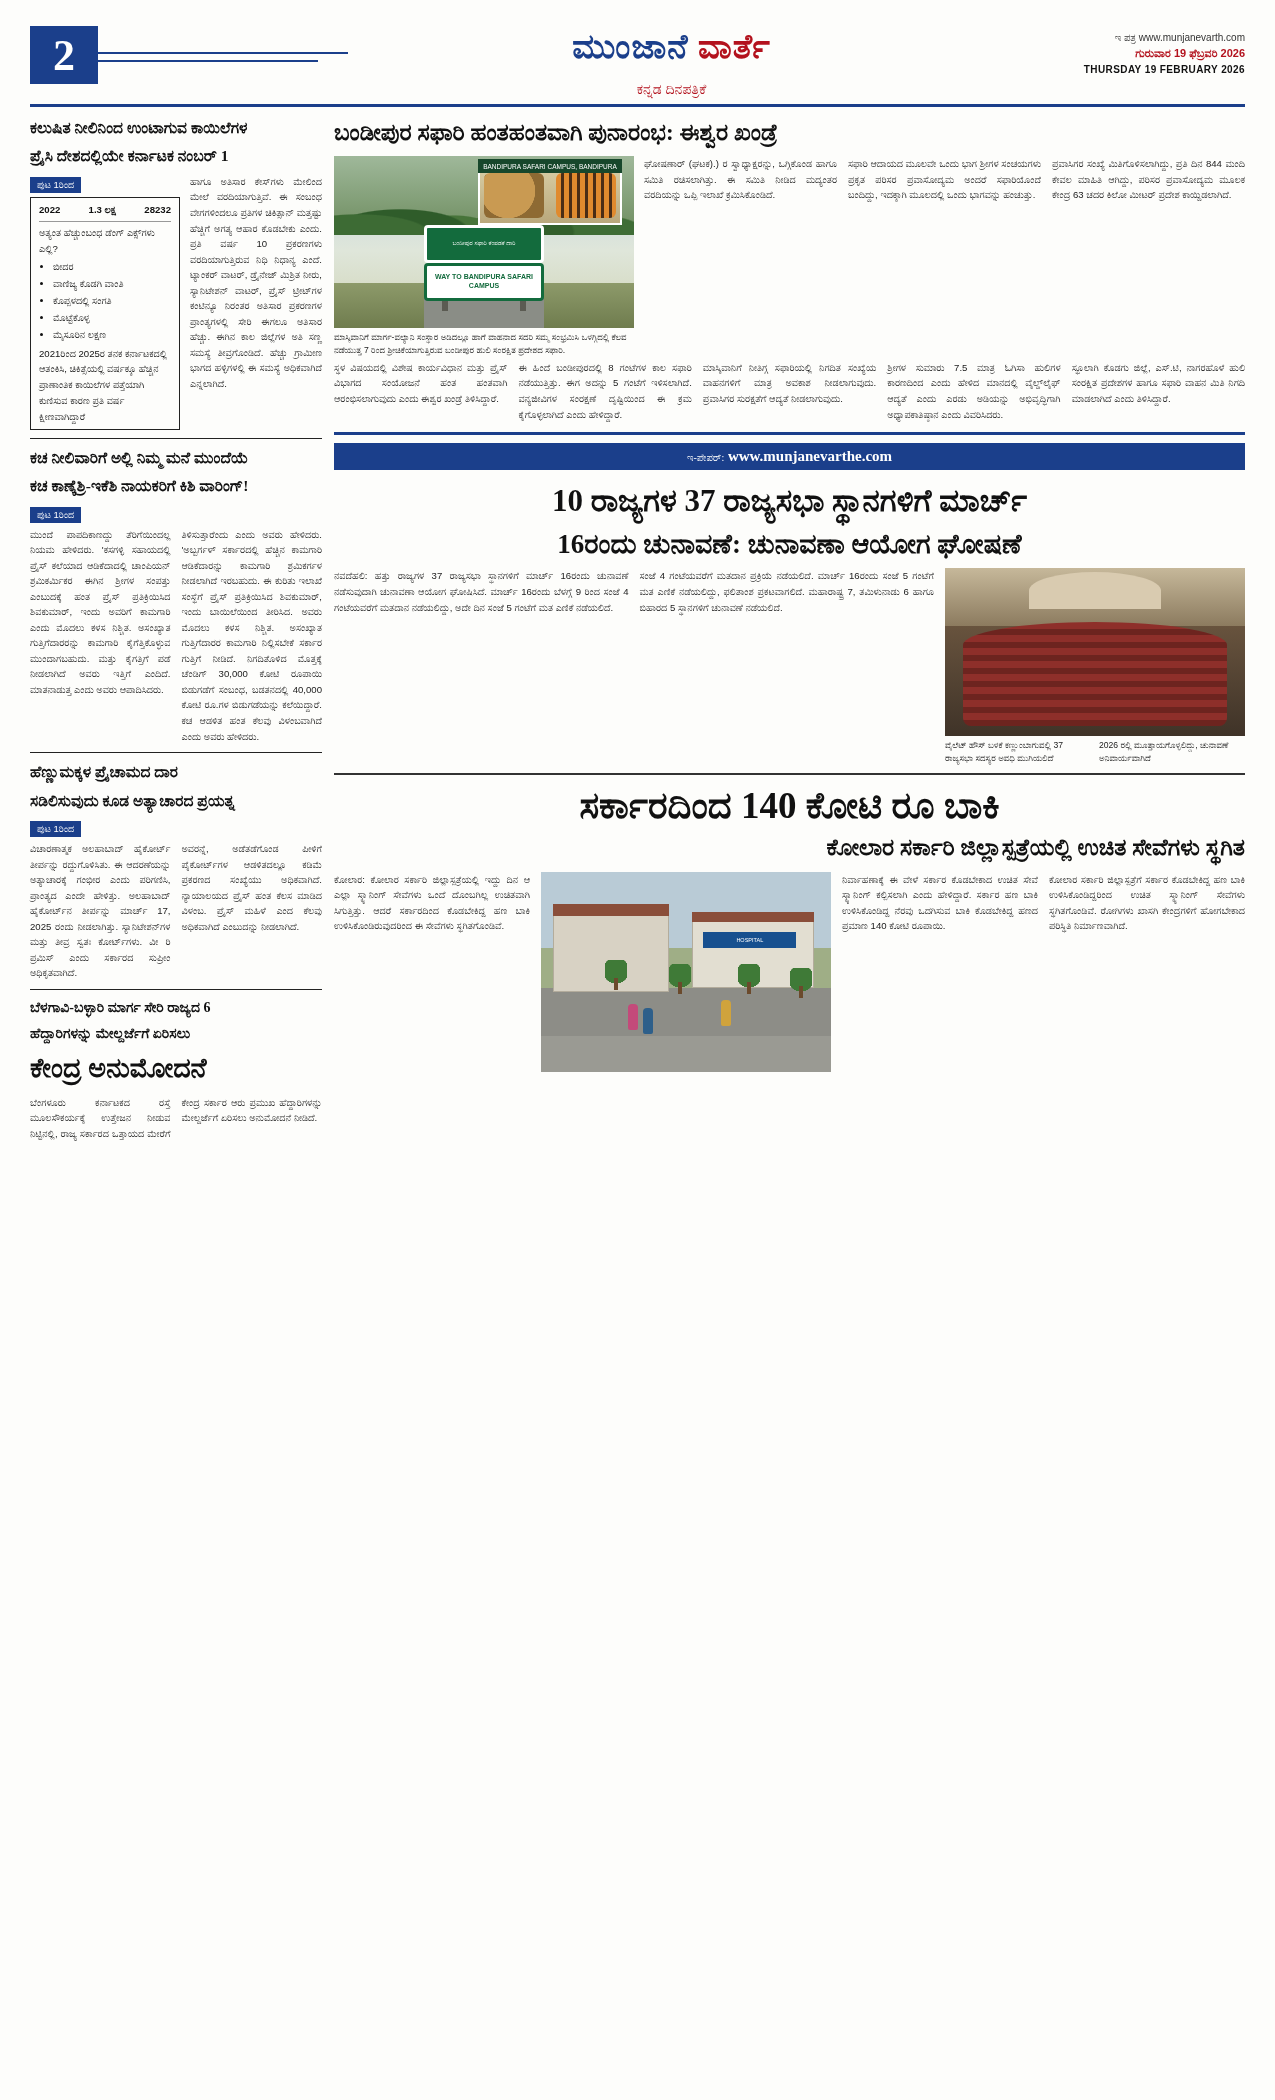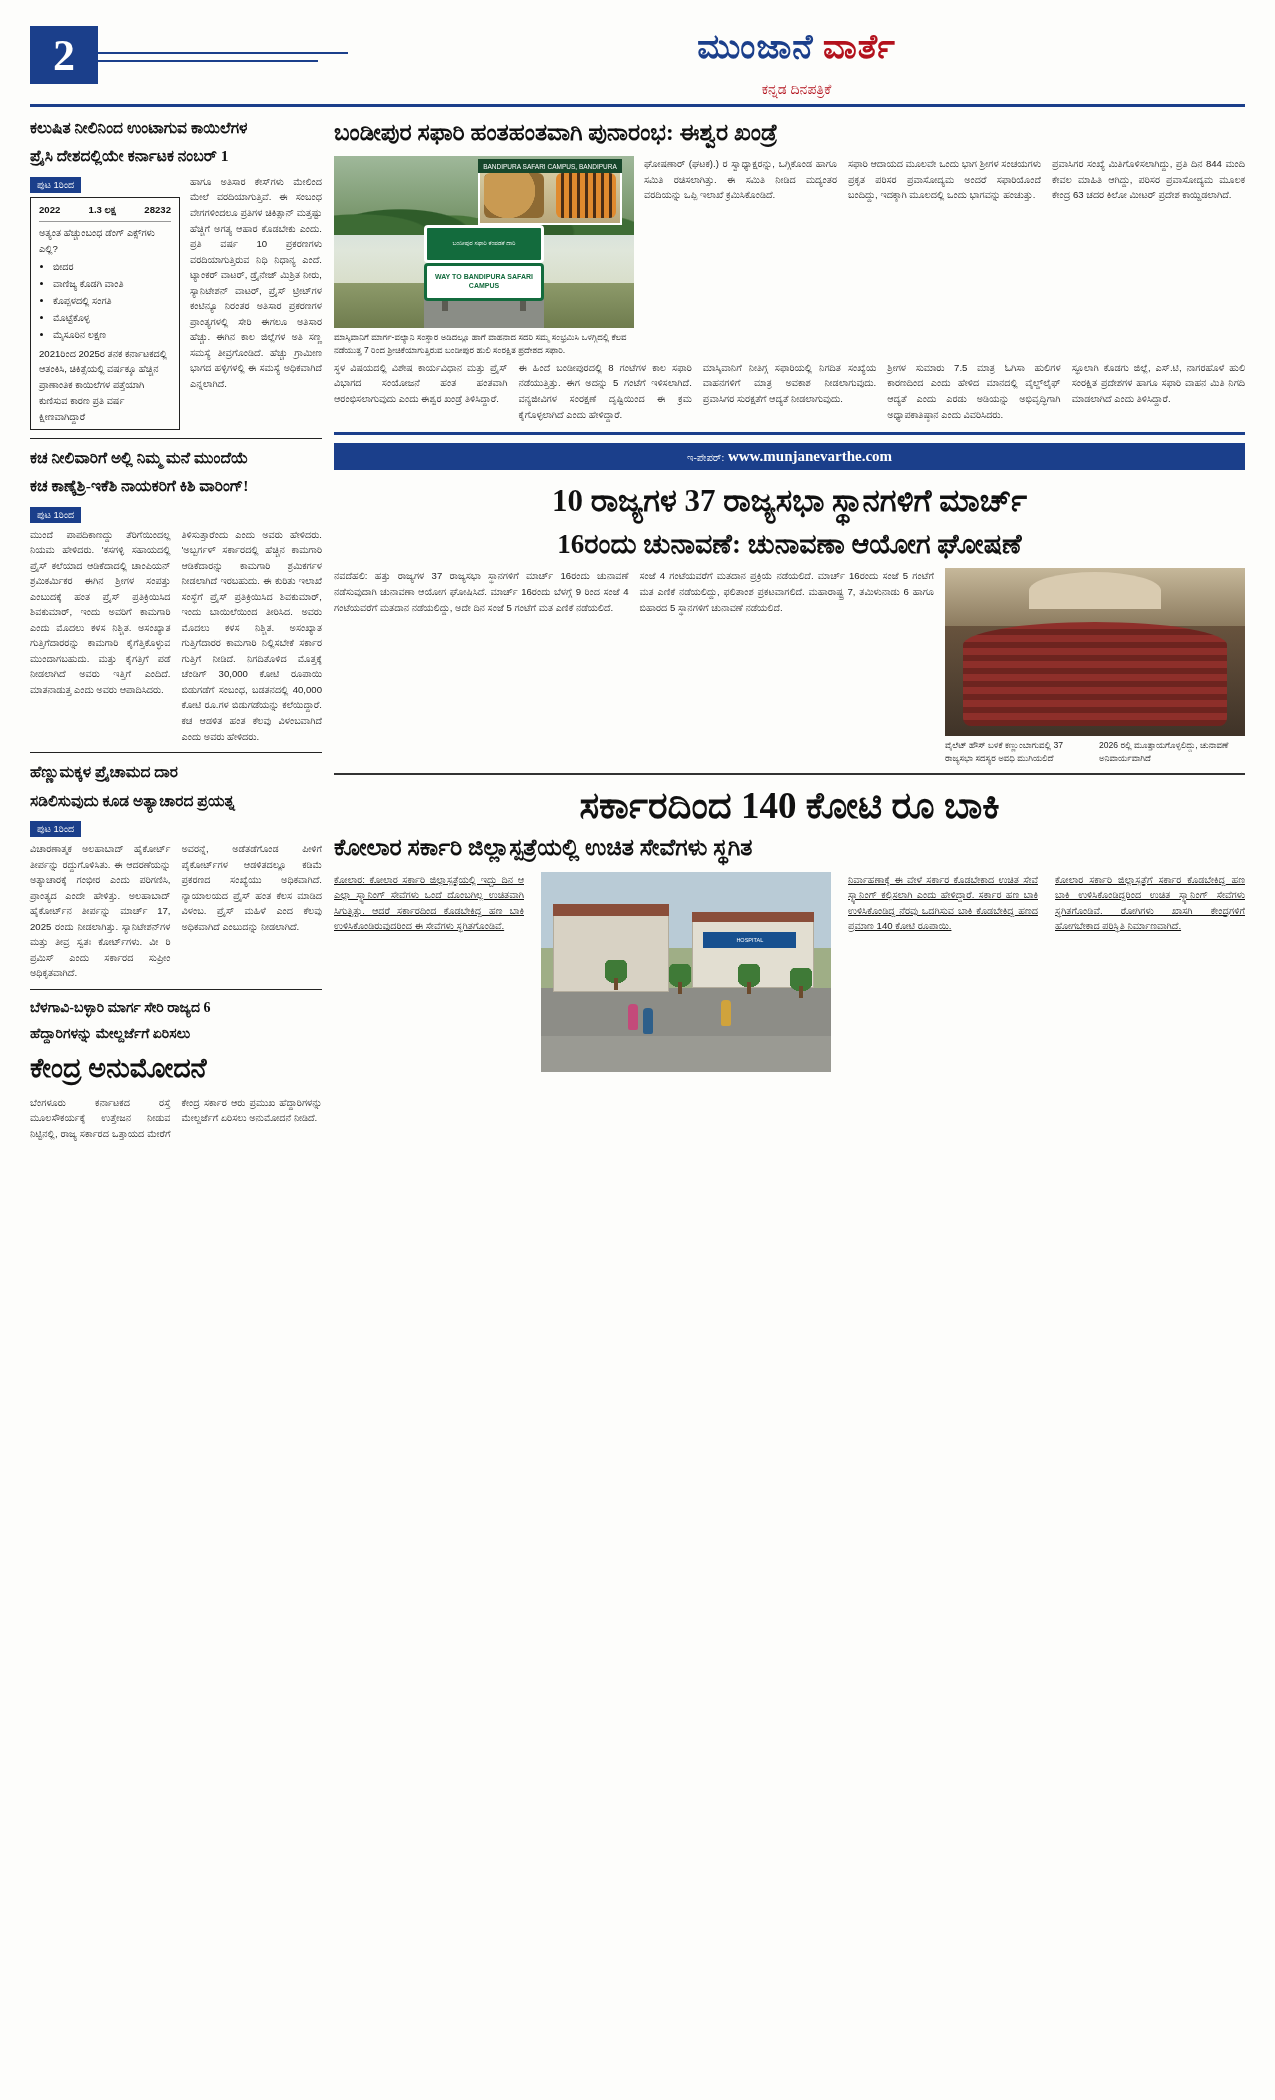--- a/index.html
+++ b/index.html
@@ -60,21 +60,21 @@
 
   
   .photo { position:relative; overflow:hidden; background:#cfd9c3; }
   .cap { font-size:8.6px; line-height:1.45; margin-top:3px; color:#222; }
 
   .web-bar { background:#1b3f8b; color:#fff; text-align:center; font-size:15px; font-weight:bold; padding:5px 0; font-family:"Liberation Serif", serif; }
   .web-bar .small { font-size:10px; font-weight:normal; }
 
   h1.mega { font-size:31px; line-height:1.3; text-align:center; font-weight:bold; margin:10px 0 6px 0; font-family:"Liberation Serif", serif;}
   h1.mega2 { font-size:27px; line-height:1.3; text-align:center; font-weight:bold; margin:4px 0 6px 0; font-family:"Liberation Serif", serif;}
-  h2.mega-sub { font-size:20px; line-height:1.35; text-align:left; font-weight:bold; margin:0 0 8px 0; font-family:"Liberation Serif", serif;}
+  h2.mega-sub { font-size:20px; line-height:1.35; text-align:right; font-weight:bold; margin:0 0 8px 0; font-family:"Liberation Serif", serif;}
 
   .imgrow { display:flex; gap:10px; }
 
   
   .sky { position:absolute; inset:0; background:linear-gradient(#bcd2e0,#dfe6da 55%,#cfd3b4); }
   .treeline { position:absolute; left:0; right:0; top:0; height:46%;
      background:
        radial-gradient(ellipse at 8% 100%, #3d6b34 0 18%, transparent 19%),
        radial-gradient(ellipse at 22% 95%, #2f5c2a 0 20%, transparent 21%),
        radial-gradient(ellipse at 40% 100%, #47743a 0 17%, transparent 18%),
@@ -114,20 +114,25 @@
     <div class="rule-lines">
         <div></div>
         <div></div>
       </div>
     <div class="nameplate">
       <div class="title">
         <span>ಮುಂಜಾನೆ</span>
         <span class="red">ವಾರ್ತೆ</span>
       </div>
       <div class="sub">ಕನ್ನಡ ದಿನಪತ್ರಿಕೆ</div>
+    </div>
+    <div class="dateblock">
+      <div class="site">ಇ ಪತ್ರ  www.munjanevarth.com</div>
+      <div class="kn">ಗುರುವಾರ 19 ಫೆಬ್ರವರಿ 2026</div>
+      <div class="en">THURSDAY 19 FEBRUARY 2026</div>
     </div>
   </div>
 
   <div class="content">
 
     <div class="col-left">
 
       <div>
         <h1 class="kicker">ಕಲುಷಿತ ನೀಲಿನಿಂದ ಉಂಟಾಗುವ ಕಾಯಿಲೆಗಳ</h1>
         <h1 class="kicker">ಪ್ರೈಸಿ ದೇಶದಲ್ಲಿಯೇ ಕರ್ನಾಟಕ ನಂಬರ್ 1</h1>
@@ -263,21 +268,21 @@
           </div>
         </div>
       </div>
 
       <div class="hr-med"></div>
 
       <div>
         <h1 class="mega" style="font-size:37px; margin:4px 0 2px 0">ಸರ್ಕಾರದಿಂದ 140 ಕೋಟಿ ರೂ ಬಾಕಿ</h1>
         <h2 class="mega-sub" style="font-size:23px">ಕೋಲಾರ ಸರ್ಕಾರಿ ಜಿಲ್ಲಾಸ್ಪತ್ರೆಯಲ್ಲಿ ಉಚಿತ ಸೇವೆಗಳು ಸ್ಥಗಿತ</h2>
 
-        <div style="display:flex; gap:17px; margin-top:6px;text-decoration:underline;">
+        <div style="display:flex; gap:11px; margin-top:6px;">
           <div class="body-txt" style="flex:1">ಕೋಲಾರ: ಕೋಲಾರ ಸರ್ಕಾರಿ ಜಿಲ್ಲಾಸ್ಪತ್ರೆಯಲ್ಲಿ ಇದ್ದು ದಿನ ಆ ಎಲ್ಲಾ ಸ್ಕ್ಯಾನಿಂಗ್ ಸೇವೆಗಳು ಒಂದೆ ದೊಂಬಗಿಲ್ಲ ಉಚಿತವಾಗಿ ಸಿಗುತ್ತಿತ್ತು. ಆದರೆ ಸರ್ಕಾರದಿಂದ ಕೊಡಬೇಕಿದ್ದ ಹಣ ಬಾಕಿ ಉಳಿಸಿಕೊಂಡಿರುವುದರಿಂದ ಈ ಸೇವೆಗಳು ಸ್ಥಗಿತಗೊಂಡಿವೆ.</div>
           <div style="flex:0 0 290px">
             <div class="photo" style="height:200px">
               <div class="street"></div>
               <div class="bldg" style="left:4%; top:20%; width:40%; height:40%;"></div>
               <div class="bldgroof" style="left:4%; top:16%; width:40%; height:6%;"></div>
               <div class="bldg" style="left:52%; top:24%; width:42%; height:34%; background:#e2ded1;"></div>
               <div class="bldgroof" style="left:52%; top:20%; width:42%; height:5%;"></div>
               <div class="boardsign" style="left:56%; top:30%; width:32%; height:8%;">HOSPITAL</div>
               <div class="tree" style="left:22%; top:44%;"></div>

